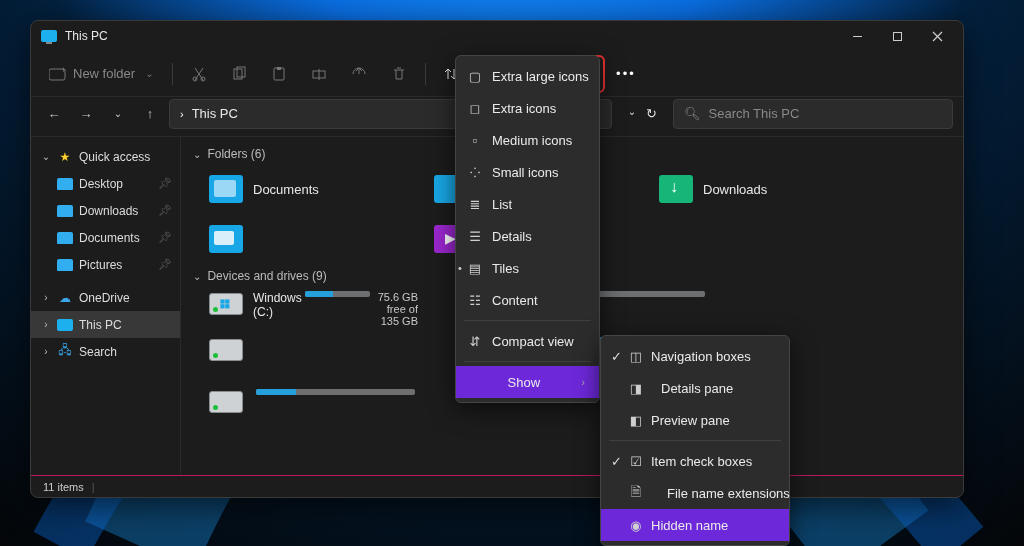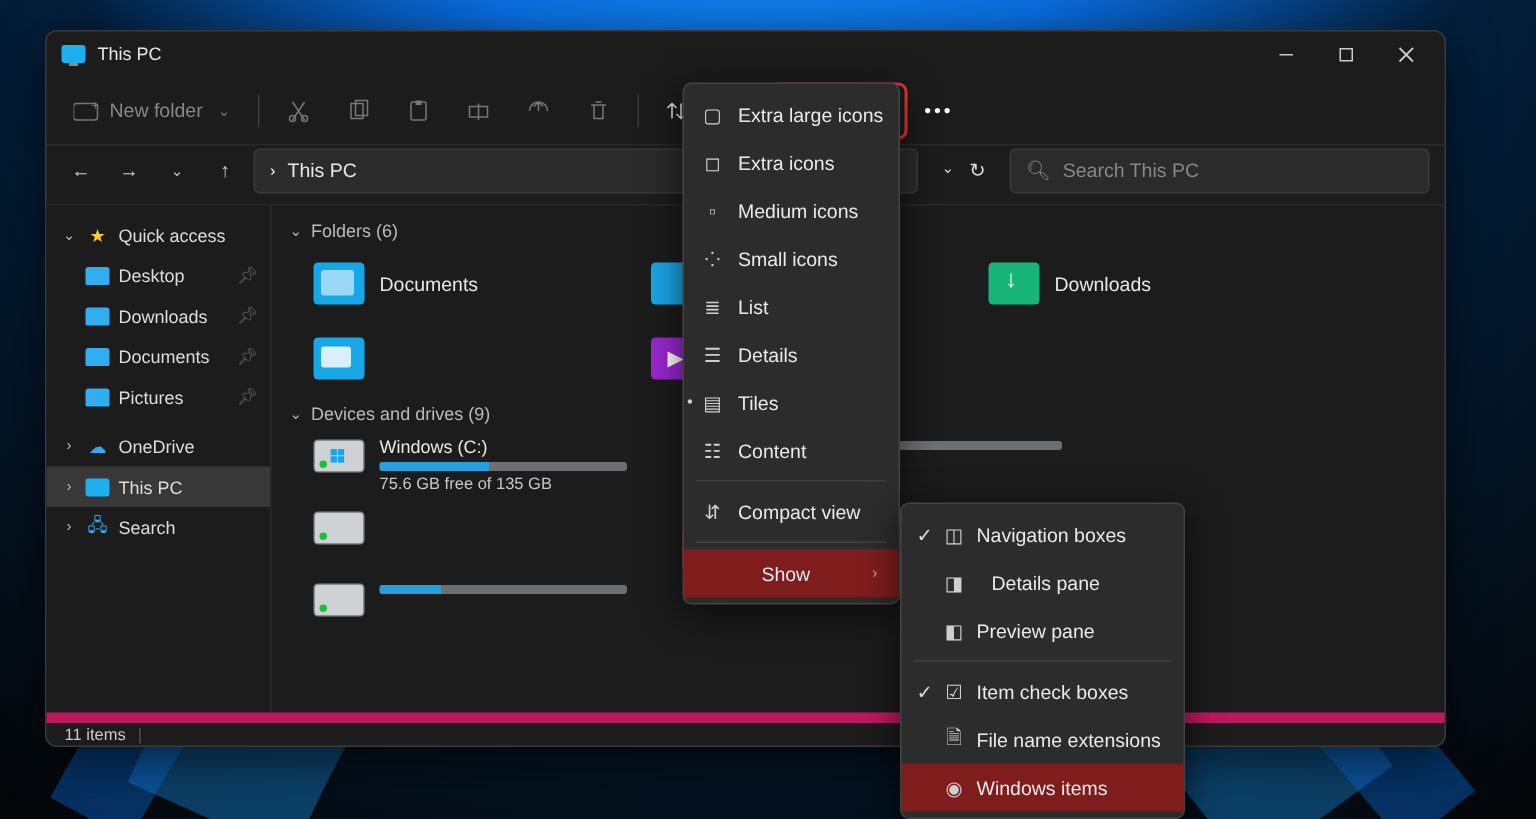--- a/index.html
+++ b/index.html
@@ -64,31 +64,31 @@
   .fi-pics {background:#18a7e6;}
   .fi-pics::after{content:'';position:absolute;left:5px;top:6px;width:20px;height:14px;background:#d9f0fb;border-radius:2px;}
   .fi-down {background:#17b578;}
   .fi-down::after{content:'↓';position:absolute;left:11px;top:3px;color:#fff;font-size:16px;font-weight:bold;}
   .fi-vid {background:#9b27cf;}
   .fi-vid::after{content:'▶';position:absolute;left:11px;top:5px;color:#fff;font-size:14px;}
   .drive { width:230px; display:flex; gap:10px; }
   .drive .diskicon { width:34px; height:22px; background:#cfd2d4; border:1px solid #8a8d8f; border-radius:3px; position:relative; flex-shrink:0; margin-top:2px;}
   .drive .diskicon::after{content:'';position:absolute;left:3px;bottom:2px;width:5px;height:5px;border-radius:50%;background:#1abf3a;}
   .drive .diskicon.win::before{content:'';position:absolute;left:9px;top:4px;width:7px;height:7px;background:#18a7e6;box-shadow:8px 0 #18a7e6,0 8px #18a7e6,8px 8px #18a7e6;transform:scale(.6);}
-  .dinfo { display:flex; flex-direction:column; gap:3px; font-size:12px; width:165px;}
+  .dinfo { display:flex; flex-direction:row; gap:3px; font-size:12px; width:165px;}
   .bar { width:100%; height:6px; background:#6d6f71; border-radius:2px; overflow:hidden;}
   .bar .fill { height:100%; background:#26a0da;}
-  .free { font-size:11px; color:#c8c8c8;}
-  .statusbar { height:22px; border-top:7px solid #be185d; display:flex; align-items:center; padding:0 12px; font-size:11px; color:#ccc; gap:8px;}
+  .free { font-size:11px; color:#c8c8c8;text-align:right;}
+  .statusbar { height:22px; border-top:1px solid #be185d; display:flex; align-items:center; padding:0 12px; font-size:11px; color:#ccc; gap:8px;}
   
   .menu { position:absolute; background:#2c2c2c; border:1px solid #444; border-radius:6px; box-shadow:0 6px 24px rgba(0,0,0,.6); padding:4px 0; font-size:13px; color:#eaeaea; z-index:10;}
   .menu .mitem { height:32px; display:flex; align-items:center; gap:10px; padding:0 14px 0 36px; position:relative; white-space:nowrap;}
   .menu .mitem .glyph { position:absolute; left:10px; width:18px; text-align:center; color:#cfcfcf;}
   .menu .mitem .bullet { position:absolute; left:-2px; width:12px; text-align:center; color:#cfcfcf; font-size:11px;}
-  .menu .mitem.sel { background:#7f1d1d;}
+  .menu .mitem.sel { background:#6d28d9;}
   .menu .mitem .arrow { margin-left:auto; color:#aaa; font-size:11px;}
   .menu .msep { height:1px; background:#404040; margin:4px 8px;}
   .menu .mitem .check { position:absolute; left:10px; color:#ddd;}
   #view-menu { left:455px; top:55px; width:145px; }
   #show-menu { left:600px; top:335px; width:190px; }
   .red-frame { position:absolute; border:2px solid #e33; border-radius:4px; pointer-events:none;}
 </style>
 </head>
 <body>
 
@@ -401,20 +401,20 @@
       <span style="margin-left:14px">Preview pane</span>
     </div>
   <div class="msep"></div>
   <div class="mitem">
       <span class="check">✓</span>
       <span class="glyph" style="left:26px">☑</span>
       <span style="margin-left:14px">Item check boxes</span>
     </div>
   <div class="mitem">
       <span class="glyph" style="left:26px">🗎</span>
-      <span style="margin-left:14px">File name extensions</span>
+      <span style="margin-left:30px">File name extensions</span>
     </div>
   <div class="mitem sel">
       <span class="glyph" style="left:26px">◉</span>
-      <span style="margin-left:14px">Windows items</span>
+      <span style="margin-left:14px">Hidden name</span>
     </div>
 </div>
 <div class="red-frame" style="left:600px; top:502px; width:190px; height:32px;"></div>
 
 </body></html>

